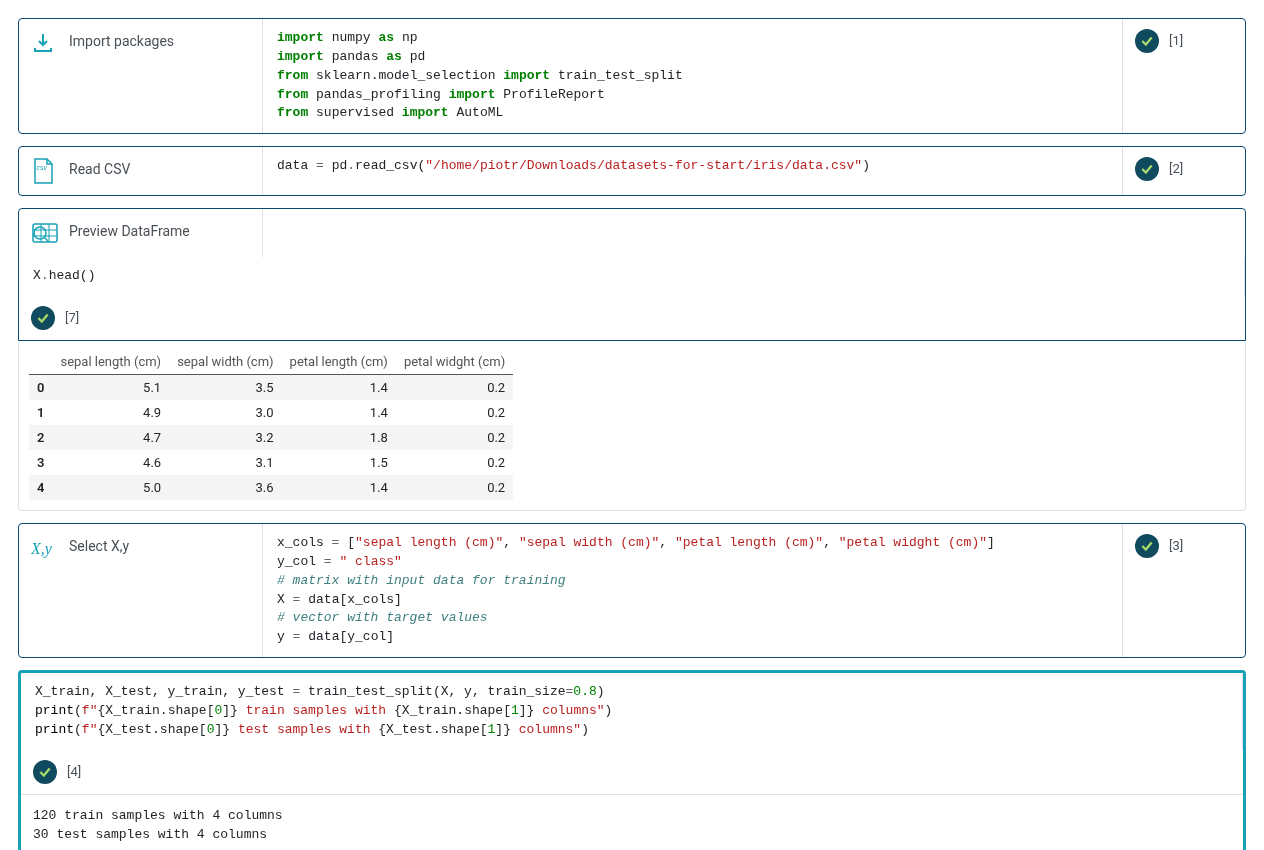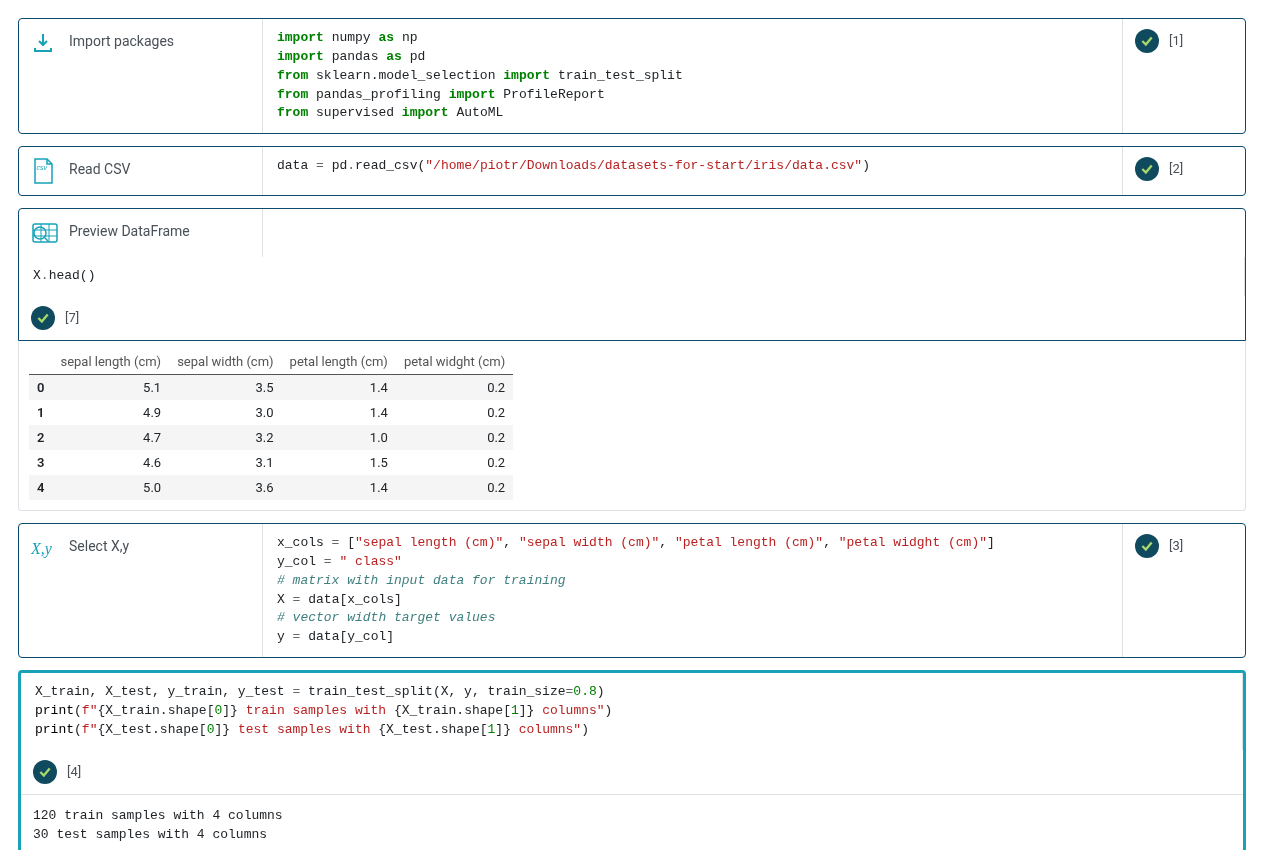--- a/index.html
+++ b/index.html
@@ -273,21 +273,21 @@
             <th>1</th>
             <td>4.9</td>
             <td>3.0</td>
             <td>1.4</td>
             <td>0.2</td>
           </tr>
           <tr>
             <th>2</th>
             <td>4.7</td>
             <td>3.2</td>
-            <td>1.0</td>
+            <td>1.8</td>
             <td>0.2</td>
           </tr>
           <tr>
             <th>3</th>
             <td>4.6</td>
             <td>3.1</td>
             <td>1.5</td>
             <td>0.2</td>
           </tr>
           <tr>
@@ -308,21 +308,21 @@
       <svg width="28" height="22" viewBox="0 0 28 22">
           <text x="0" y="17" font-size="16" font-style="italic" fill="#17a2b8" font-family="serif">X,y</text>
         </svg>
     </span>
     <span class="cell-title">Select X,y</span>
   </div>
   <div class="cell-code"><span>x_cols </span><span class="op">=</span><span> [</span><span class="str">"sepal length (cm)"</span><span>, </span><span class="str">"sepal width (cm)"</span><span>, </span><span class="str">"petal length (cm)"</span><span>, </span><span class="str">"petal widght (cm)"</span><span>]</span>
 <span>y_col </span><span class="op">=</span><span> </span><span class="str">" class"</span>
 <span class="com"># matrix with input data for training</span>
 <span>X </span><span class="op">=</span><span> data[x_cols]</span>
-<span class="com"># vector width target values</span>
+<span class="com"># vector with target values</span>
 <span>y </span><span class="op">=</span><span> data[y_col]</span></div>
   <div class="cell-status">
     <span class="check-icon">
       <svg width="14" height="14" viewBox="0 0 24 24" fill="none" stroke="#a6d96a" stroke-width="4">
           <path d="M4 12 L10 18 L20 6"></path>
         </svg>
     </span>
     <span class="exec-count">[3]</span>
   </div>
 </div>

